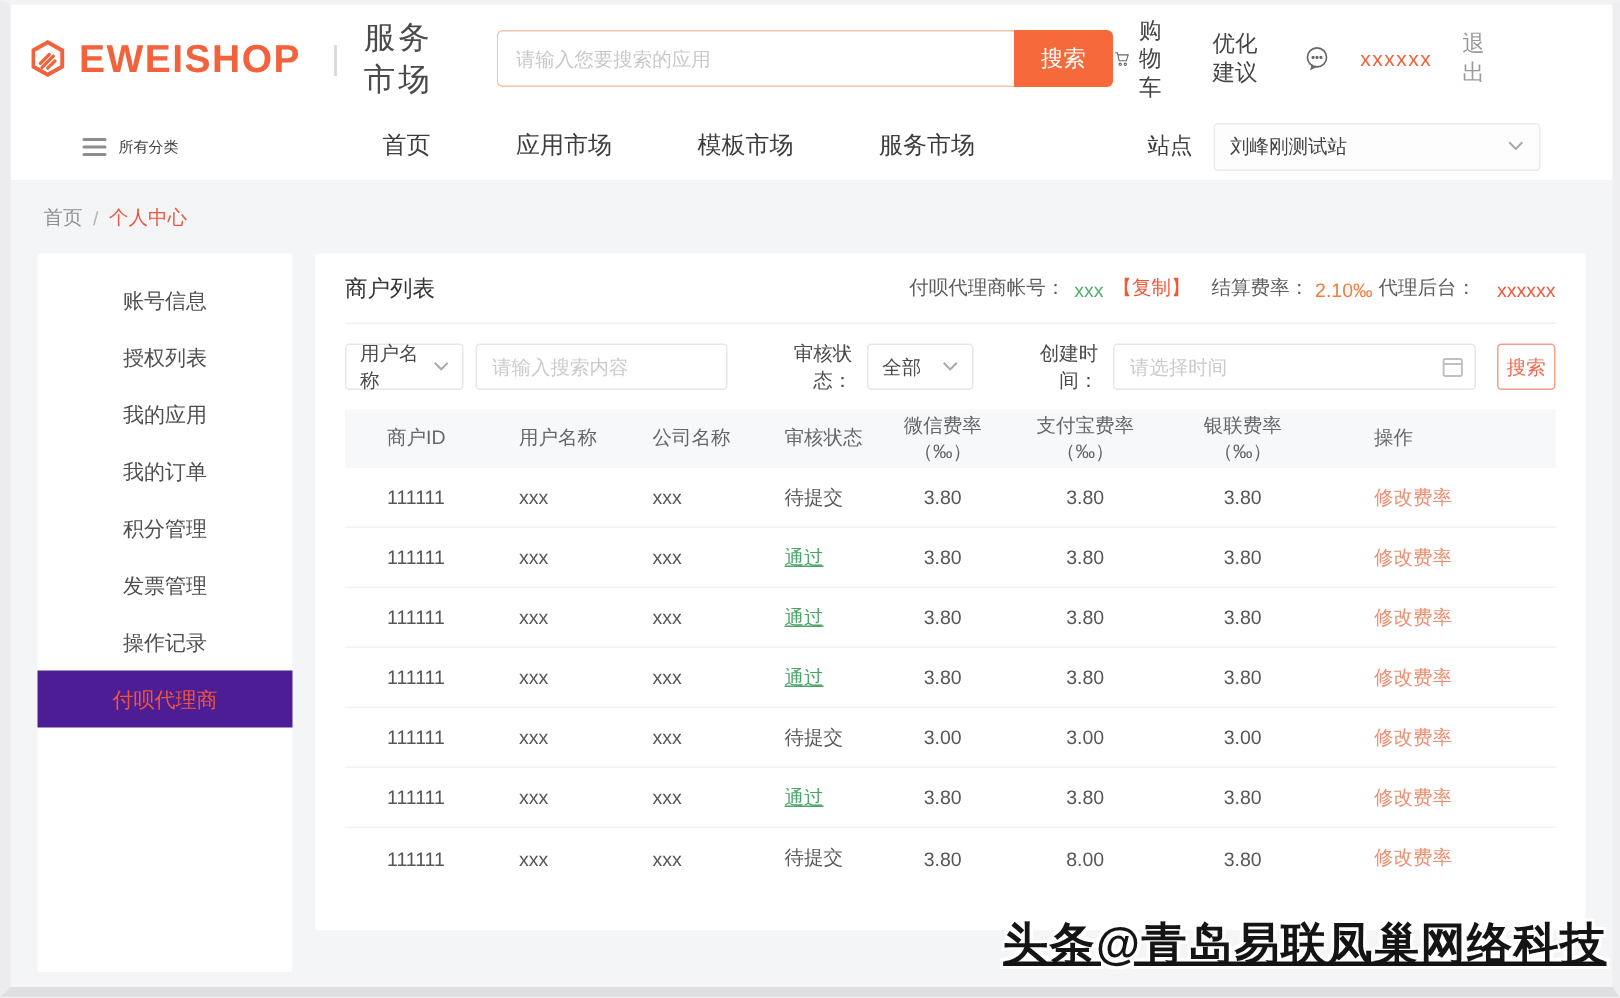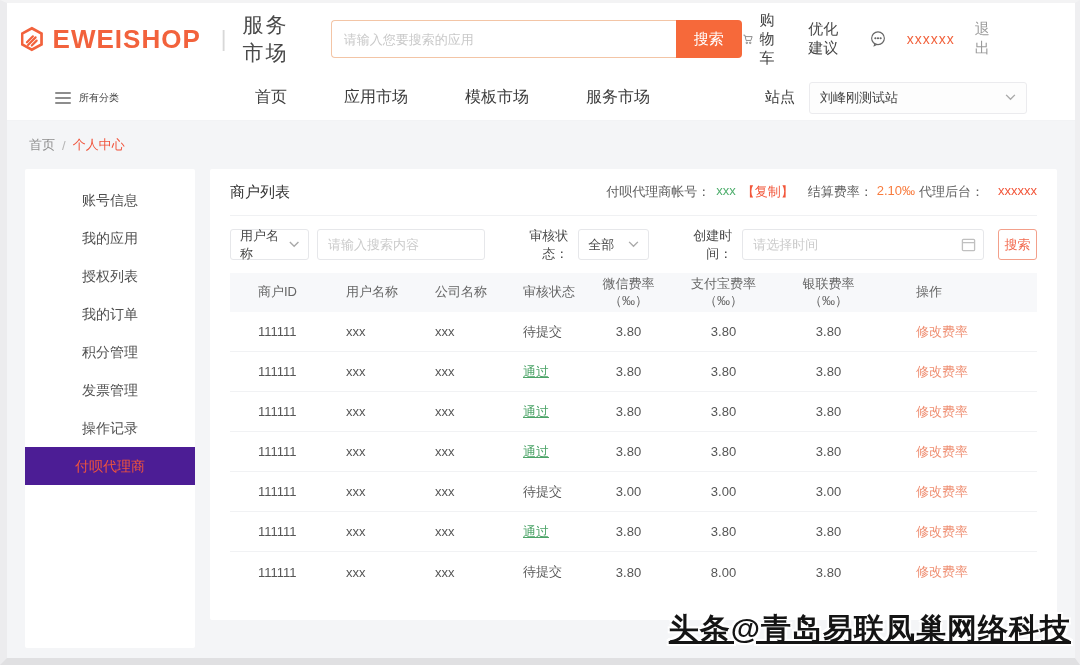--- a/index.html
+++ b/index.html
@@ -52,21 +52,21 @@
 
   
   .content { display:flex; padding:0 18px; gap:15px; }
   .sidebar { width:170px; background:#fff; border-radius:2px; padding:12px 0; height:479px; }
   .side-item { height:38px; line-height:38px; text-align:center; font-size:14px; color:#4f4f4f; cursor:pointer; }
   .side-item.active { color:#f0543c; background:#4c1d95; }
 
   .main-panel { flex:1; background:#fff; border-radius:2px; height:451px; padding:0 20px; position:relative; }
   .panel-head { height:47px; display:flex; align-items:center; justify-content:space-between; border-bottom:1px solid #f0f1f3; }
   .panel-title { font-size:15px; color:#333; }
-  .panel-info { font-size:13px; color:#5e5e5e; display:flex; align-items:flex-start; gap:4px; }
+  .panel-info { font-size:13px; color:#5e5e5e; display:flex; align-items:flex-end; gap:4px; }
   .v-green { color:#4fae6d; margin:0 2px; }
   .v-red { color:#f2563a; cursor:pointer; }
   .v-orange { color:#f87b3d; }
   .info-gap { margin-left:10px; }
 
   
   .filter-row { height:57px; display:flex; align-items:center; }
   .mini-select { height:31px; border:1px solid #e6e7ea; border-radius:3px; background:#fff;
     display:flex; align-items:center; justify-content:space-between; padding:0 9px; font-size:13px; color:#4a4a4a; cursor:pointer; }
   .sel-field { width:92px; margin-left:8px; }
@@ -179,22 +179,22 @@
 
   <div class="breadcrumb">
     <span class="bc-home">首页</span>
     <span class="bc-sep">/</span>
     <span class="bc-cur">个人中心</span>
   </div>
 
   <div class="content">
     <div class="sidebar" id="sidebar-list">
         <div class="side-item">账号信息</div>
+        <div class="side-item">授权列表</div>
         <div class="side-item">我的应用</div>
-        <div class="side-item">授权列表</div>
         <div class="side-item">我的订单</div>
         <div class="side-item">积分管理</div>
         <div class="side-item">发票管理</div>
         <div class="side-item">操作记录</div>
         <div class="side-item active">付呗代理商</div>
       </div>
 
     <div class="main-panel">
       <div class="panel-head">
         <span class="panel-title">商户列表</span>

